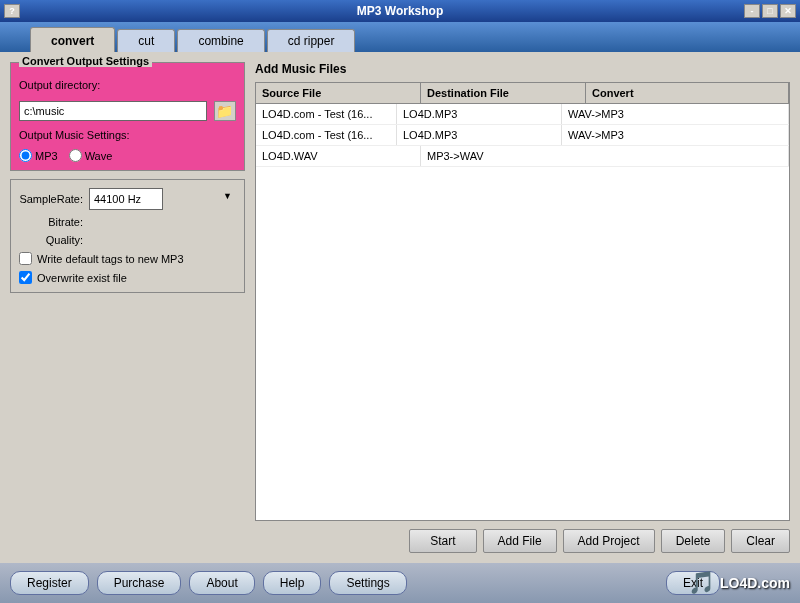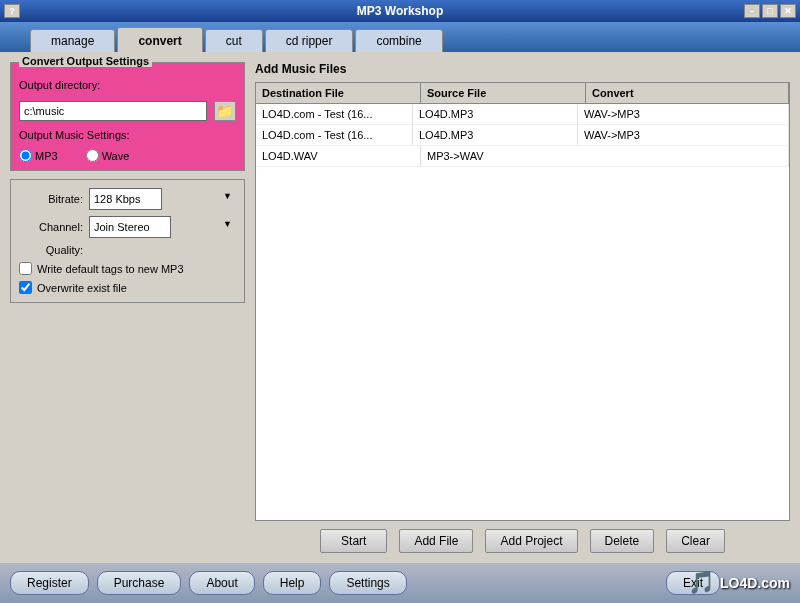--- a/index.html
+++ b/index.html
@@ -138,21 +138,21 @@
       border: 1px solid #888;
       display: flex;
       align-items: center;
       justify-content: center;
       cursor: pointer;
       font-size: 14px;
     }
 
     .radio-row {
       display: flex;
-      gap: 28px;
+      gap: 11px;
       margin-top: 8px;
       align-items: center;
     }
     .radio-item {
       display: flex;
       align-items: center;
       gap: 3px;
       font-size: 11px;
     }
 
@@ -248,30 +248,30 @@
       border-bottom: 1px solid #eee;
     }
     .table-cell {
       padding: 4px 6px;
       font-size: 11px;
       border-right: 1px solid #e0e0e0;
       overflow: hidden;
       white-space: nowrap;
       text-overflow: ellipsis;
     }
-    .cell-source { width: 157px; }
+    .cell-source { width: 141px; }
     .cell-dest { width: 165px; }
     .cell-convert { flex: 1; }
 
     
     .action-buttons {
       display: flex;
-      gap: 12px;
+      gap: 6px;
       margin-top: 8px;
-      justify-content: center;
+      justify-content: flex-end;
     }
     .action-btn {
       padding: 4px 14px;
       background: linear-gradient(to bottom, #e8e8e8, #c8c8c8);
       border: 1px solid #888;
       border-radius: 2px;
       cursor: pointer;
       font-size: 12px;
     }
     .start-btn {
@@ -328,25 +328,24 @@
   <span class="help-btn">?</span>
   <span>MP3 Workshop</span>
   <div class="title-bar-controls">
     <div class="title-btn">-</div>
     <div class="title-btn">□</div>
     <div class="title-btn">✕</div>
   </div>
 </div>
 
 <div class="tab-bar">
-  <div class="tab">manage</div>
   <div class="tab active">convert</div>
   <div class="tab">cut</div>
+  <div class="tab">combine</div>
   <div class="tab">cd ripper</div>
-  <div class="tab">combine</div>
 </div>
 
 <div class="main-content">
 
   <div class="left-panel">
 
     <div class="panel-group">
       <span class="panel-title">Convert Output Settings</span>
       <div class="output-dir-label">Output directory:</div>
       <div class="output-dir-row">
@@ -361,55 +360,50 @@
         </div>
         <div class="radio-item">
           <input type="radio" name="fmt" style="">
           <span>Wave</span>
         </div>
       </div>
     </div>
 
     <div class="settings-group">
       <div class="settings-row">
-        <span class="settings-label">Bitrate:</span>
+        <span class="settings-label">SampleRate:</span>
         <div class="select-wrapper">
           <select class="settings-select">
-            <option>128 Kbps</option>
+            <option>44100 Hz</option>
           </select>
         </div>
       </div>
       <div class="settings-row">
-        <span class="settings-label">Channel:</span>
-        <div class="select-wrapper">
-          <select class="settings-select">
-            <option>Join Stereo</option>
-          </select>
-        </div>
+        <span class="settings-label">Bitrate:</span>
       </div>
       <div class="settings-row" style="margin-bottom:4px;gap:19px;">
         <span class="settings-label">Quality:</span>
       </div>
       <div class="checkbox-row">
         <input type="checkbox" style="">
         <span>Write default tags to new MP3</span>
       </div>
       <div class="checkbox-row">
         <input type="checkbox" checked="" style="">
         <span>Overwrite exist file</span>
       </div>
     </div>
   </div>
 
   <div class="right-panel">
     <div class="add-music-title">Add Music Files</div>
     <div class="file-table">
       <div class="table-header">
+        <div class="col-header col-source">Source File</div>
         <div class="col-header col-dest">Destination File</div>
-        <div class="col-header col-source">Source File</div>
         <div class="col-header col-convert">Convert</div>
       </div>
       <div class="table-body">
         <div class="table-row">
           <div class="table-cell cell-source">LO4D.com - Test (16...</div>
           <div class="table-cell cell-dest">LO4D.MP3</div>
           <div class="table-cell cell-convert">WAV-&gt;MP3</div>
         </div>
         <div class="table-row">
           <div class="table-cell cell-source">LO4D.com - Test (16...</div>

